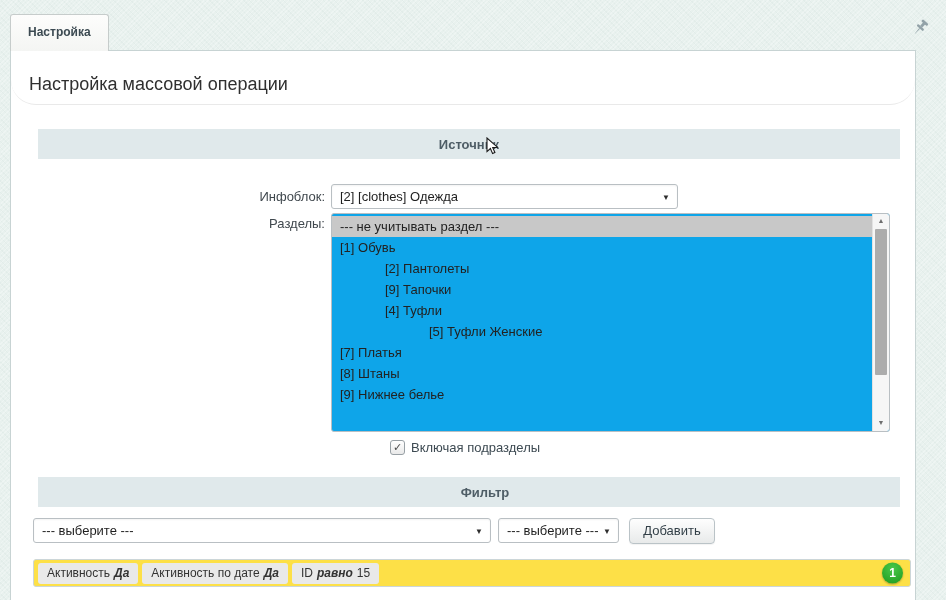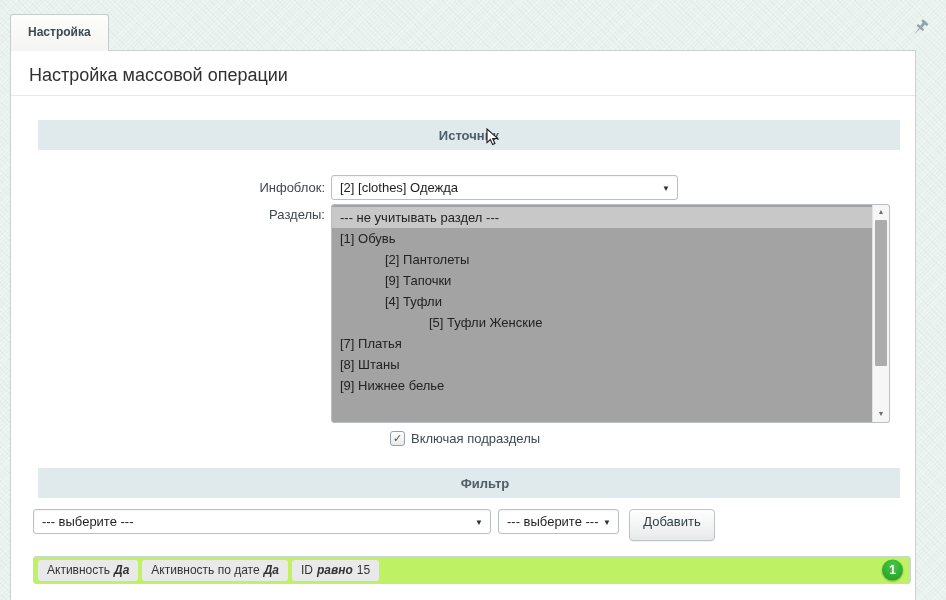--- a/index.html
+++ b/index.html
@@ -20,21 +20,21 @@
     border:1px solid #c6cccb; border-bottom:none;
     border-radius:3px 3px 0 0;
     font-size:12px; font-weight:bold; color:#3c4a52;
   }
   .pin { position:absolute; right:16px; top:18px; width:20px; height:20px; cursor:pointer; }
   
   .panel {
     position:absolute; left:10px; top:50px; width:906px; height:551px;
     background:#fff; border:1px solid #c7d3d3; border-bottom:none;
   }
-  .page-header { padding:14px 18px 9px; border-bottom:1px solid #e9e9e9; }
+  .page-header { padding:23px 18px 9px; border-bottom:1px solid #e9e9e9;border-radius:25px; }
   .page-title { font-size:18px; font-weight:normal; color:#303030; }
   
   .section-band {
     height:30px; margin:24px 15px 0 27px;
     background:#e0e9eb;
     display:flex; align-items:center; justify-content:center;
     font-size:13px; font-weight:bold; color:#4e5d66;
   }
   .band-filter { margin-top:22px;padding-left:32px; }
   .cursor-svg { margin:4px 0 0 -13px; position:relative; }
@@ -51,21 +51,21 @@
     font-size:13px; color:#1f1f1f; line-height:23px;
     padding:0 22px 0 8px; cursor:pointer;
     box-shadow:inset 0 1px 2px rgba(0,0,0,.05);
     white-space:nowrap; overflow:hidden;
   }
   .select .arrow { position:absolute; right:7px; top:1px; font-size:8px; color:#2e2e2e; }
   .select-infoblock { width:347px; }
   
   .listbox {
     position:relative; width:559px; height:219px;
-    background:#a3a3a3; border:1px solid #b9bfc3; border-radius:3px; overflow:hidden;
+    background:#0ea5e9; border:1px solid #b9bfc3; border-radius:3px; overflow:hidden;
   }
   .list-items { position:absolute; left:0; top:2px; right:17px; }
   .list-item { height:21px; line-height:21px; font-size:13px; color:#222; padding-left:8px; white-space:nowrap; cursor:default; }
   .list-item.selected { background:#c8c8c8; }
   .indent-1 { padding-left:53px; }
   .indent-2 { padding-left:97px; }
   .vscroll { position:absolute; right:0; top:0; bottom:0; width:17px; background:#f6f6f6; border-left:1px solid #e2e2e2; }
   .vscroll .up   { position:absolute; top:3px;   left:0; width:16px; text-align:center; font-size:7px; color:#6e6e6e; cursor:pointer; }
   .vscroll .down { position:absolute; bottom:5px; left:0; width:16px; text-align:center; font-size:7px; color:#6e6e6e; cursor:pointer; }
   .vscroll .thumb { position:absolute; left:2px; top:15px; width:12px; height:146px; background:#acacac; border-radius:1px; cursor:pointer; }
@@ -75,30 +75,30 @@
     width:15px; height:15px; border:1px solid #98a0a5; border-radius:3px;
     background:linear-gradient(#ffffff,#e9e9e9);
     font-size:11px; line-height:13px; text-align:center; color:#4a4a4a; cursor:pointer;
   }
   .check-label { margin-left:6px; font-size:13px; color:#3d4a52; cursor:pointer; }
   
   .filter-controls { display:flex; margin:11px 15px 0 22px; align-items:flex-start; }
   .select-field { width:458px; }
   .select-operator { width:121px; margin-left:7px; }
   .add-btn {
-    margin-left:10px; width:86px; height:32px;
+    margin-left:10px; width:86px; height:26px;
     background:linear-gradient(#fefefe,#e8eaea);
     border:1px solid #bac3c7; border-radius:4px;
     font-size:13px; color:#323f47; text-align:center; line-height:24px; cursor:pointer;
     box-shadow:0 1px 1px rgba(0,0,0,.05);
   }
   
   .chips-bar {
     position:relative; margin:15px 4px 0 22px; height:28px;
-    background:#bef264; border:1px solid #ccd6d8; border-radius:3px;
+    background:#fde047; border:1px solid #ccd6d8; border-radius:3px;
     display:flex; align-items:center; padding:0 4px;
   }
   .chip {
     background:#e9e9e9; border-radius:3px; height:21px; line-height:21px;
     padding:0 9px; font-size:12px; color:#333; margin-right:4px; cursor:pointer; white-space:nowrap;
   }
   .chip .em { font-weight:bold; font-style:italic; margin-left:4px; }
   .chip .suffix:not(:empty) { margin-left:4px; }
   .badge {
     position:absolute; right:7px; top:50%; transform:translateY(-50%);

